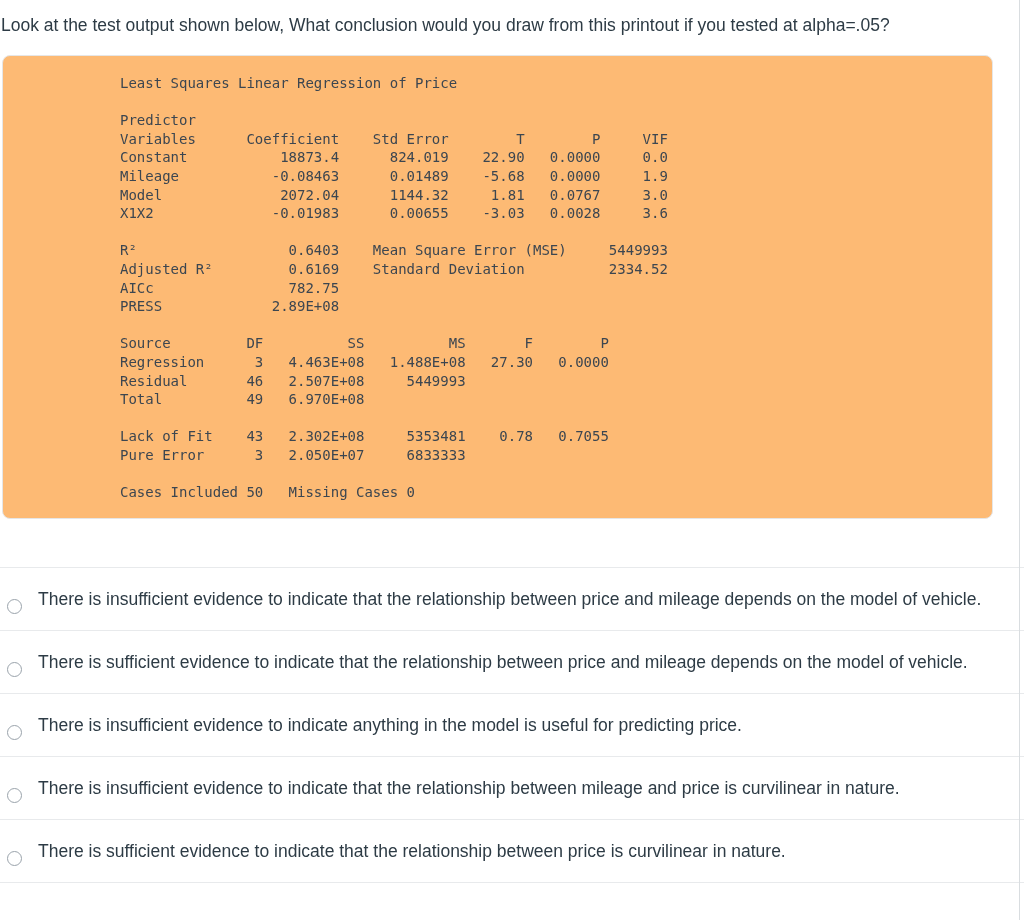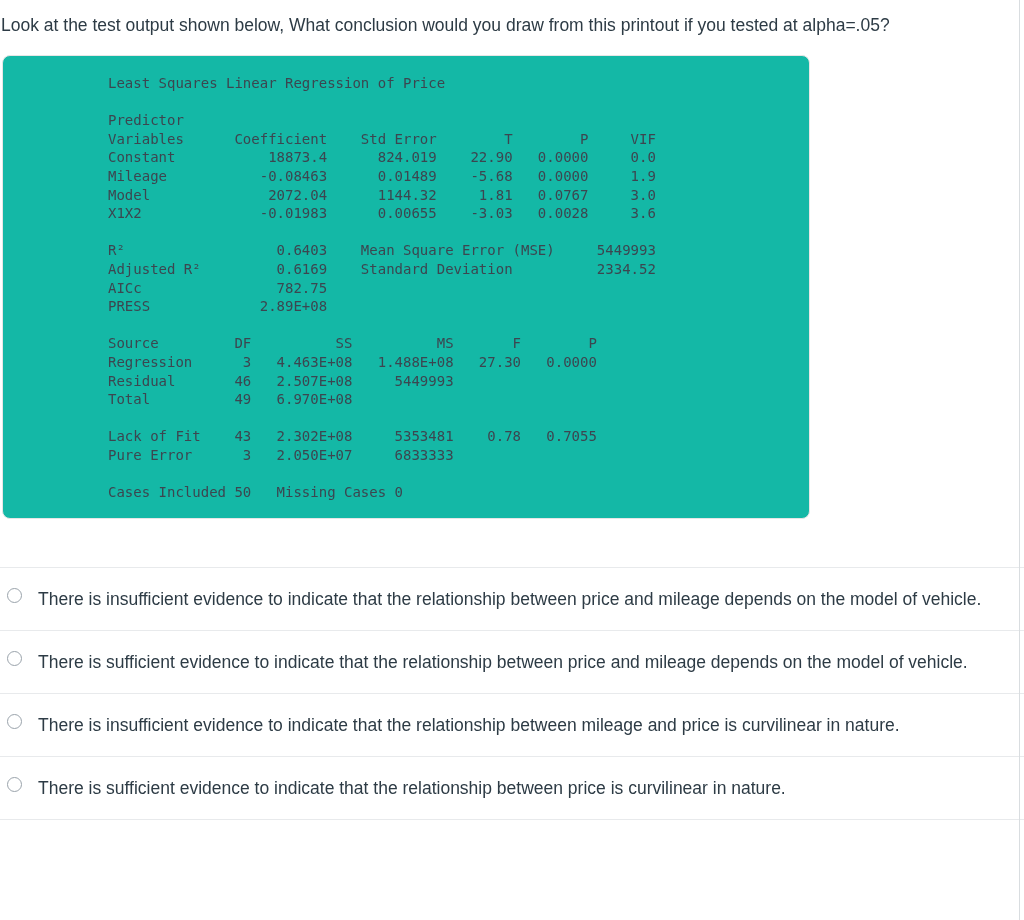--- a/index.html
+++ b/index.html
@@ -22,44 +22,44 @@
   }
   .question-stem {
     padding: 10px 40px 0 1px;
     font-size: 17.5px;
     line-height: 31px;
     color: #2d3b45;
     max-width: 1000px;
   }
   .output-panel {
     margin: 14px 30px 0 2px;
-    background: #14b8a6;
+    background: #fdba74;
     border: 1px solid #e6e6e6;
     border-radius: 8px;
-    padding: 18px 0 16px 0;
-    width: 808px;
+    padding: 18px 0 16px 12px;
+    width: 991px;
     min-height: 455px;
   }
   pre.printout {
     margin: 0;
     padding: 0 0 0 105px;
     font-family: "DejaVu Sans Mono", "Liberation Mono", monospace;
     font-size: 14px;
     line-height: 18.6px;
     color: #3c4650;
     white-space: pre;
     letter-spacing: 0px;
   }
   .answers {
     margin-top: 48px;
   }
   .answer-row {
     border-top: 1px solid #e8eaec;
     display: flex;
-    align-items: flex-start;
+    align-items: flex-end;
     padding: 16px 34px 16px 0;
     min-height: 52px;
   }
   .answer-row:last-child {
     border-bottom: 1px solid #e8eaec;
   }
   .radio {
     flex: 0 0 auto;
     width: 15px; height: 15px;
     border: 1.5px solid #9aa3ab;
@@ -112,19 +112,23 @@
     <div class="answer-row">
       <span class="radio"></span>
       <span class="answer-text">There is insufficient evidence to indicate that the relationship between price and mileage depends on the model of vehicle.</span>
     </div>
     <div class="answer-row">
       <span class="radio"></span>
       <span class="answer-text">There is sufficient evidence to indicate that the relationship between price and mileage depends on the model of vehicle.</span>
     </div>
     <div class="answer-row">
       <span class="radio"></span>
+      <span class="answer-text">There is insufficient evidence to indicate anything in the model is useful for predicting price.</span>
+    </div>
+    <div class="answer-row">
+      <span class="radio"></span>
       <span class="answer-text">There is insufficient evidence to indicate that the relationship between mileage and price is curvilinear in nature.</span>
     </div>
     <div class="answer-row">
       <span class="radio"></span>
       <span class="answer-text">There is sufficient evidence to indicate that the relationship between price is curvilinear in nature.</span>
     </div>
   </div>
 
 </body></html>

